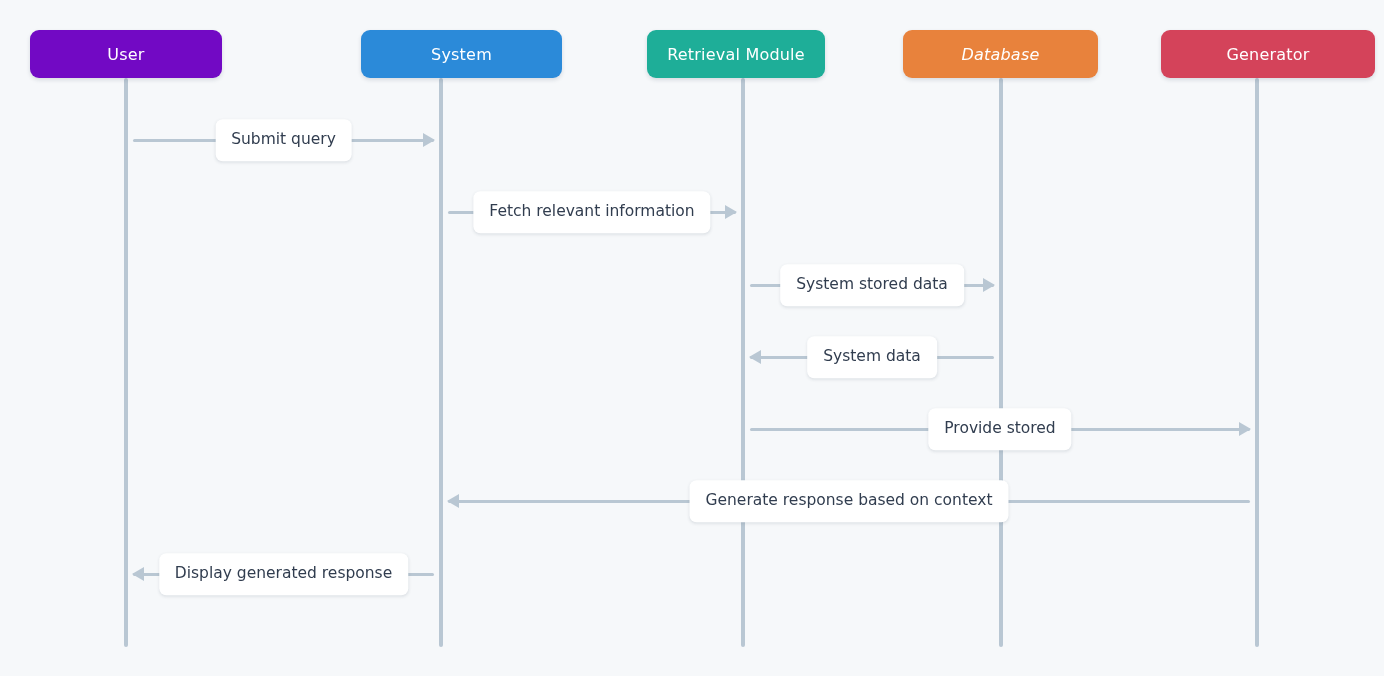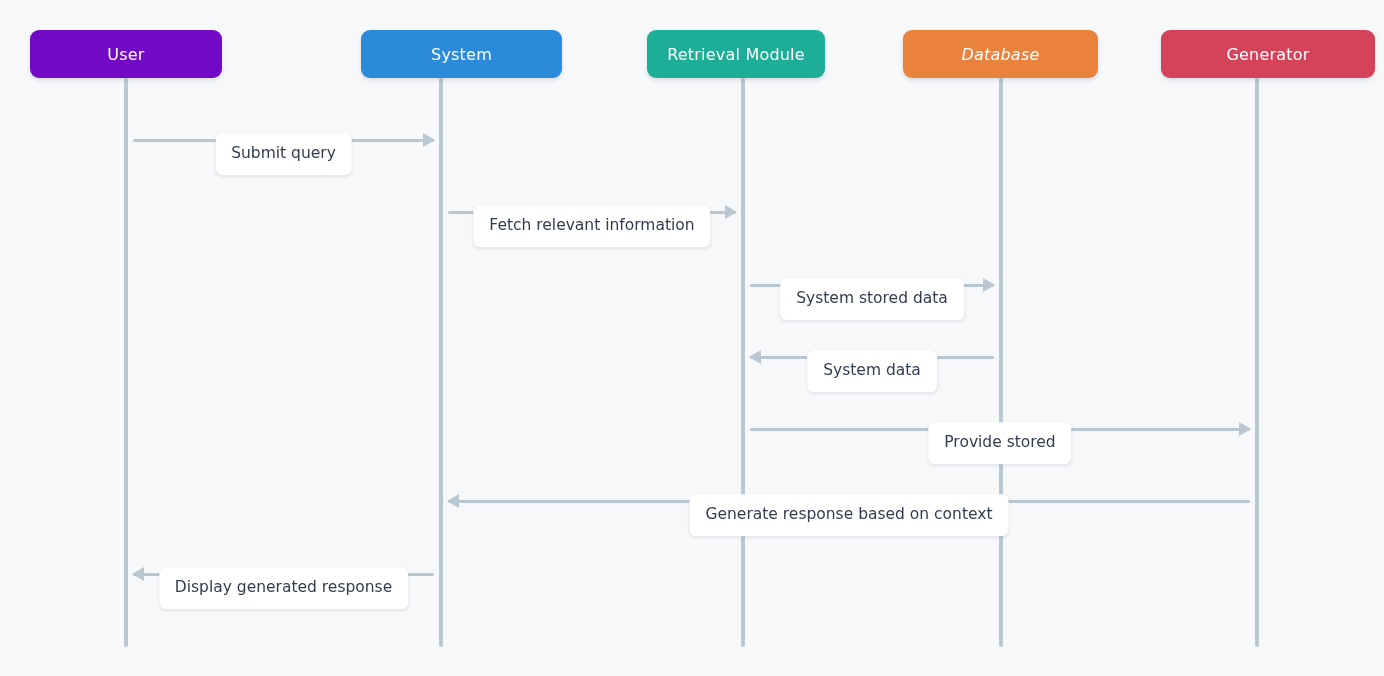--- a/index.html
+++ b/index.html
@@ -73,21 +73,21 @@
     right: -1px;
     border-left: 12px solid #b9c7d3;
   }
   .arrowhead.left {
     left: -1px;
     border-right: 12px solid #b9c7d3;
   }
   .msg-label {
     position: absolute;
     left: 50%;
-    top: 14px;
+    top: 0;
     transform: translate(-50%, -50%);
     background: #ffffff;
     color: #313d4f;
     font-size: 15.5px;
     line-height: 1;
     padding: 13px 16px;
     border-radius: 7px;
     white-space: nowrap;
     box-shadow: 0 1px 3px rgba(25, 45, 70, 0.10);
   }

